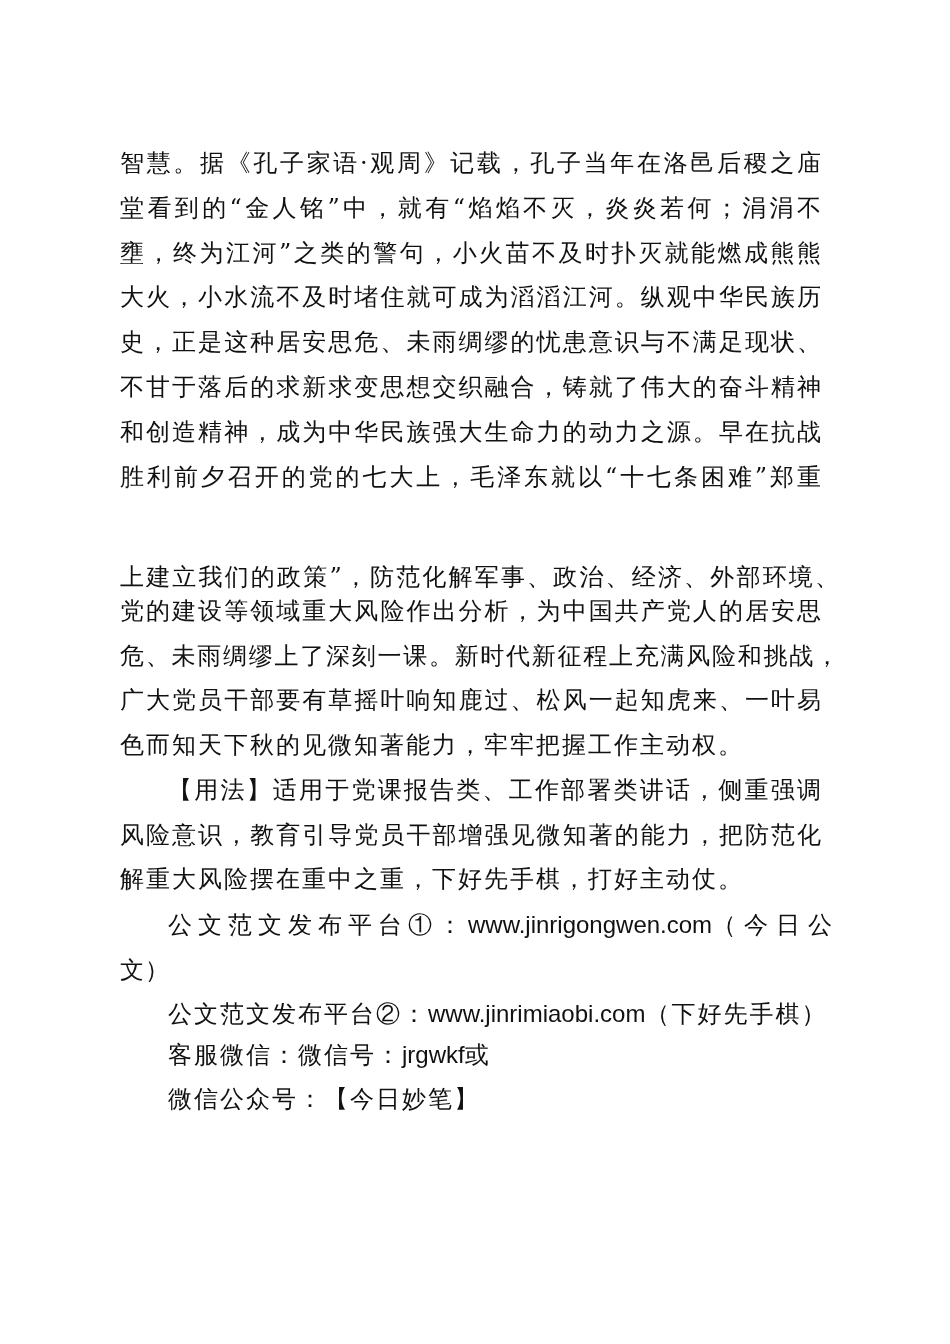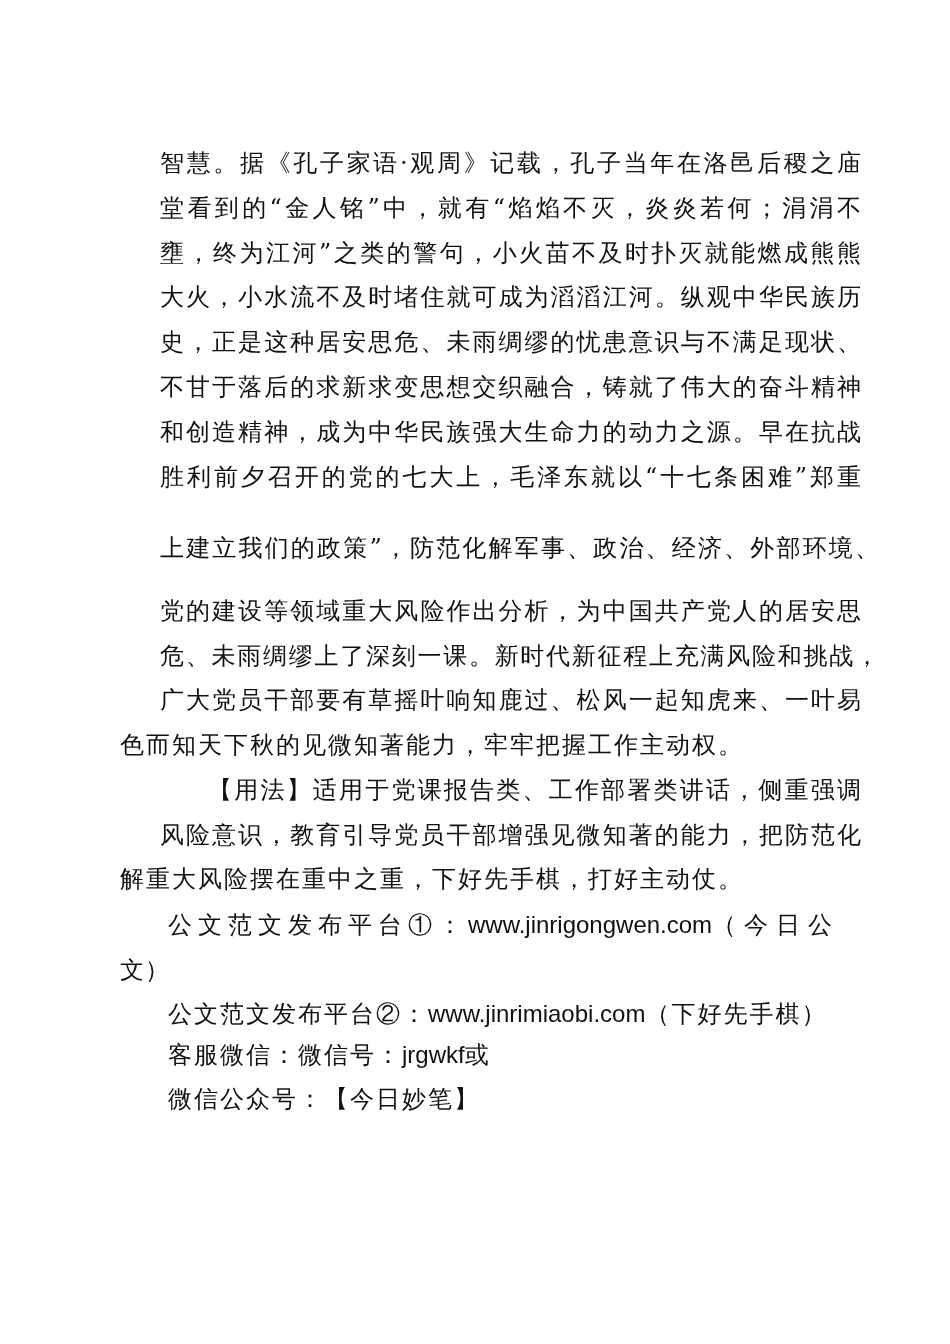--- a/index.html
+++ b/index.html
@@ -31,21 +31,20 @@
       color: #111111;
       white-space: nowrap;
       letter-spacing: 1px;
     }
     .just {
       width: 702px;
       text-align: justify;
       text-align-last: justify;
       white-space: normal;
       overflow: visible;
-      margin-left: 40px;
     }
     .just-wide {
       width: 720px;
     }
     .indent {
       left: 168px;
     }
     .just.indent {
       width: 654px;
     }
@@ -60,21 +59,21 @@
 <div class="page">
 
   <div class="line just" style="top:148px">智慧。据《孔子家语·观周》记载，孔子当年在洛邑后稷之庙</div>
   <div class="line just" style="top:193px">堂看到的“金人铭”中，就有“焰焰不灭，炎炎若何；涓涓不</div>
   <div class="line just" style="top:238px">壅，终为江河”之类的警句，小火苗不及时扑灭就能燃成熊熊</div>
   <div class="line just" style="top:282px">大火，小水流不及时堵住就可成为滔滔江河。纵观中华民族历</div>
   <div class="line just" style="top:327px">史，正是这种居安思危、未雨绸缪的忧患意识与不满足现状、</div>
   <div class="line just" style="top:372px">不甘于落后的求新求变思想交织融合，铸就了伟大的奋斗精神</div>
   <div class="line just" style="top:462px">胜利前夕召开的党的七大上，毛泽东就以“十七条困难”郑重</div>
   <div class="line just" style="top:417px">和创造精神，成为中华民族强大生命力的动力之源。早在抗战</div>
-  <div class="line just just-wide" style="top:533px">上建立我们的政策”，防范化解军事、政治、经济、外部环境、</div>
+  <div class="line just just-wide" style="top:562px">上建立我们的政策”，防范化解军事、政治、经济、外部环境、</div>
   <div class="line just" style="top:596px">党的建设等领域重大风险作出分析，为中国共产党人的居安思</div>
   <div class="line just just-wide" style="top:641px">危、未雨绸缪上了深刻一课。新时代新征程上充满风险和挑战，</div>
   <div class="line just" style="top:685px">广大党员干部要有草摇叶响知鹿过、松风一起知虎来、一叶易</div>
   <div class="line" style="top:730px; letter-spacing:2px">色而知天下秋的见微知著能力，牢牢把握工作主动权。</div>
 
   <div class="line just indent" style="top:775px">【用法】适用于党课报告类、工作部署类讲话，侧重强调</div>
   <div class="line just" style="top:820px">风险意识，教育引导党员干部增强见微知著的能力，把防范化</div>
   <div class="line" style="top:864px; letter-spacing:2px">解重大风险摆在重中之重，下好先手棋，打好主动仗。</div>
 
   <div class="line indent" style="top:910px; width:654px; display:flex; justify-content:space-between">

